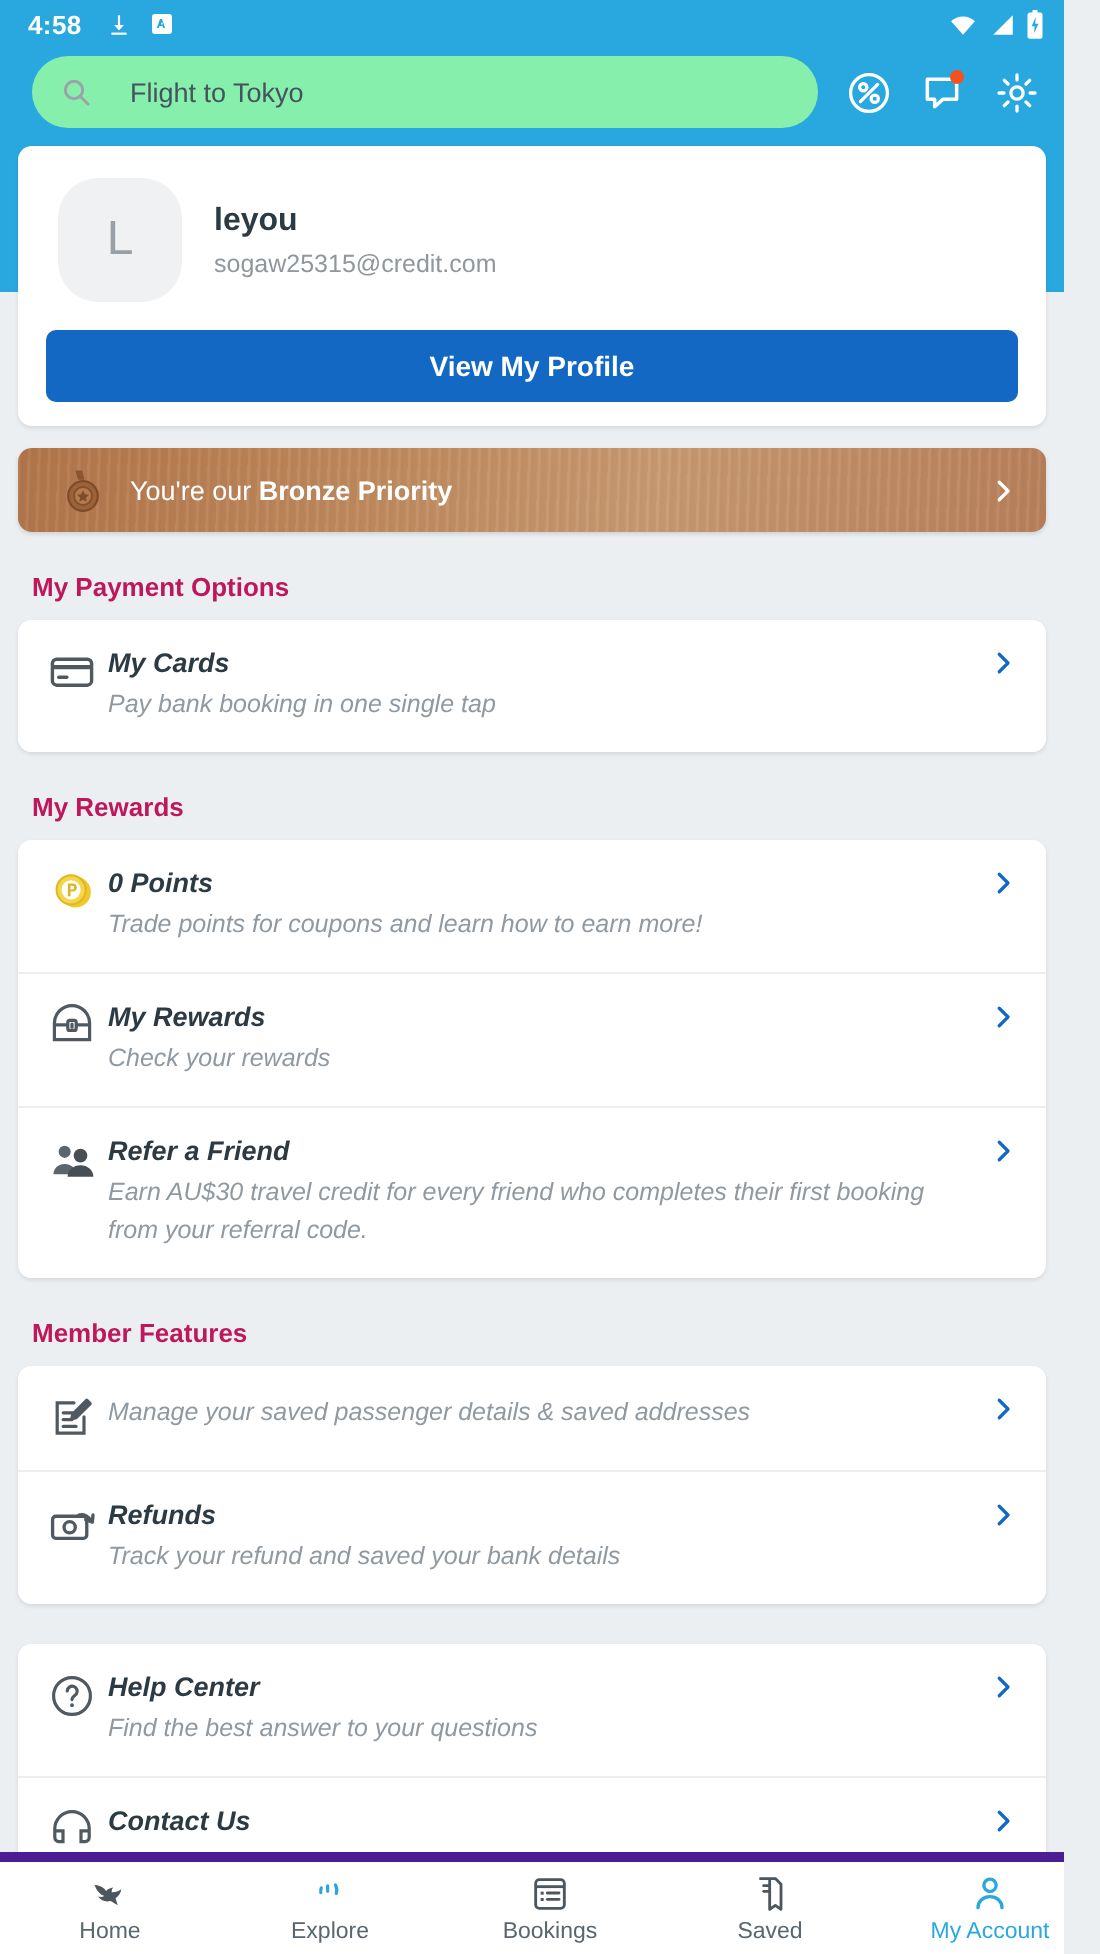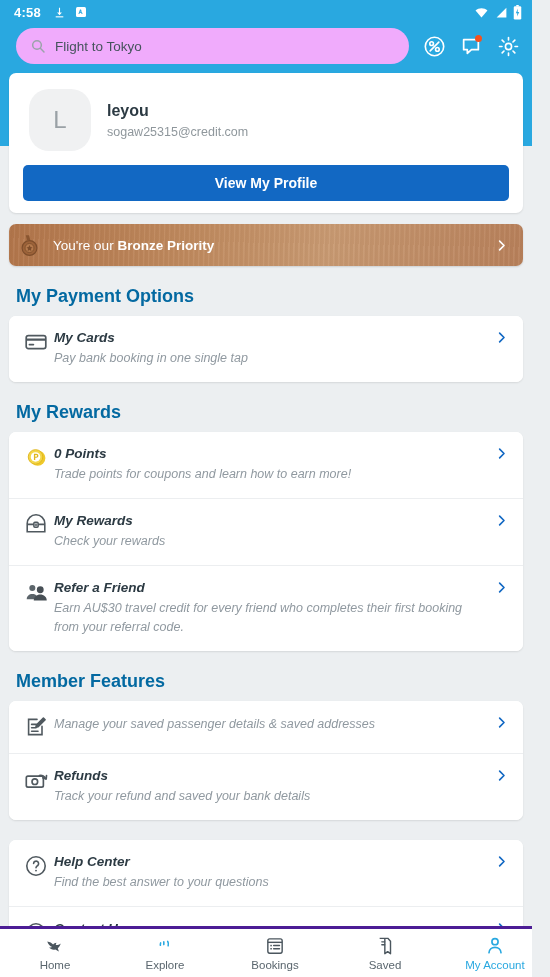--- a/index.html
+++ b/index.html
@@ -64,26 +64,26 @@
     position: relative;
     z-index: 3;
     display: flex;
     align-items: center;
     padding: 4px 12px 0 16px;
     gap: 0;
   }
   .searchbar {
     flex: 1;
     height: 36px;
-    background: #f0abfc;
+    background: #86efac;
     border-radius: 18px;
     display: flex;
     align-items: center;
     padding: 0 14px;
-    gap: 9px;
+    gap: 19px;
     max-width: 416px;
   }
   .search-input {
     border: none;
     outline: none;
     flex: 1;
     font-family: "Liberation Sans", sans-serif;
     font-size: 13.5px;
     color: #45535c;
     background: transparent;
@@ -173,40 +173,40 @@
     cursor: pointer;
   }
 
   
   .bronze {
     margin-top: 11px;
     height: 42px;
     border-radius: 7px;
     display: flex;
     align-items: center;
-    padding: 0 14px 0 8px;
+    padding: 0 14px 0 20px;
     gap: 11px;
     background:
       repeating-linear-gradient(92deg, rgba(255,255,255,.055) 0px, rgba(255,255,255,.055) 1px, rgba(0,0,0,.035) 2px, rgba(0,0,0,.02) 5px),
       linear-gradient(100deg, #b3764b 0%, #c08a5e 35%, #c99a72 62%, #b8805a 100%);
     cursor: pointer;
     box-shadow: 0 1px 2px rgba(0,0,0,.13);
   }
   .bronze-text {
     font-size: 13.5px;
     color: #ffffff;
   }
   .bronze-text b { font-weight: bold; }
   .bronze-chevron { margin-left: auto; }
 
   
   .section-title {
-    font-size: 18px;
+    font-size: 13px;
     font-weight: bold;
-    color: #0369a1;
+    color: #be185d;
     padding: 20px 0 9px 7px;
   }
 
   
   .row {
     display: flex;
     align-items: flex-start;
     padding: 14px 14px 14px 12px;
     gap: 3px;
     cursor: pointer;
@@ -243,21 +243,21 @@
   }
 
   
   .bottomnav {
     position: absolute;
     left: 0;
     bottom: 0;
     width: 550px;
     height: 51px;
     background: #ffffff;
-    border-top: 3px solid #4c1d95;
+    border-top: 5px solid #4c1d95;
     display: flex;
     z-index: 6;
   }
   .navitem {
     flex: 1;
     display: flex;
     flex-direction: column;
     align-items: center;
     justify-content: center;
     gap: 3px;

